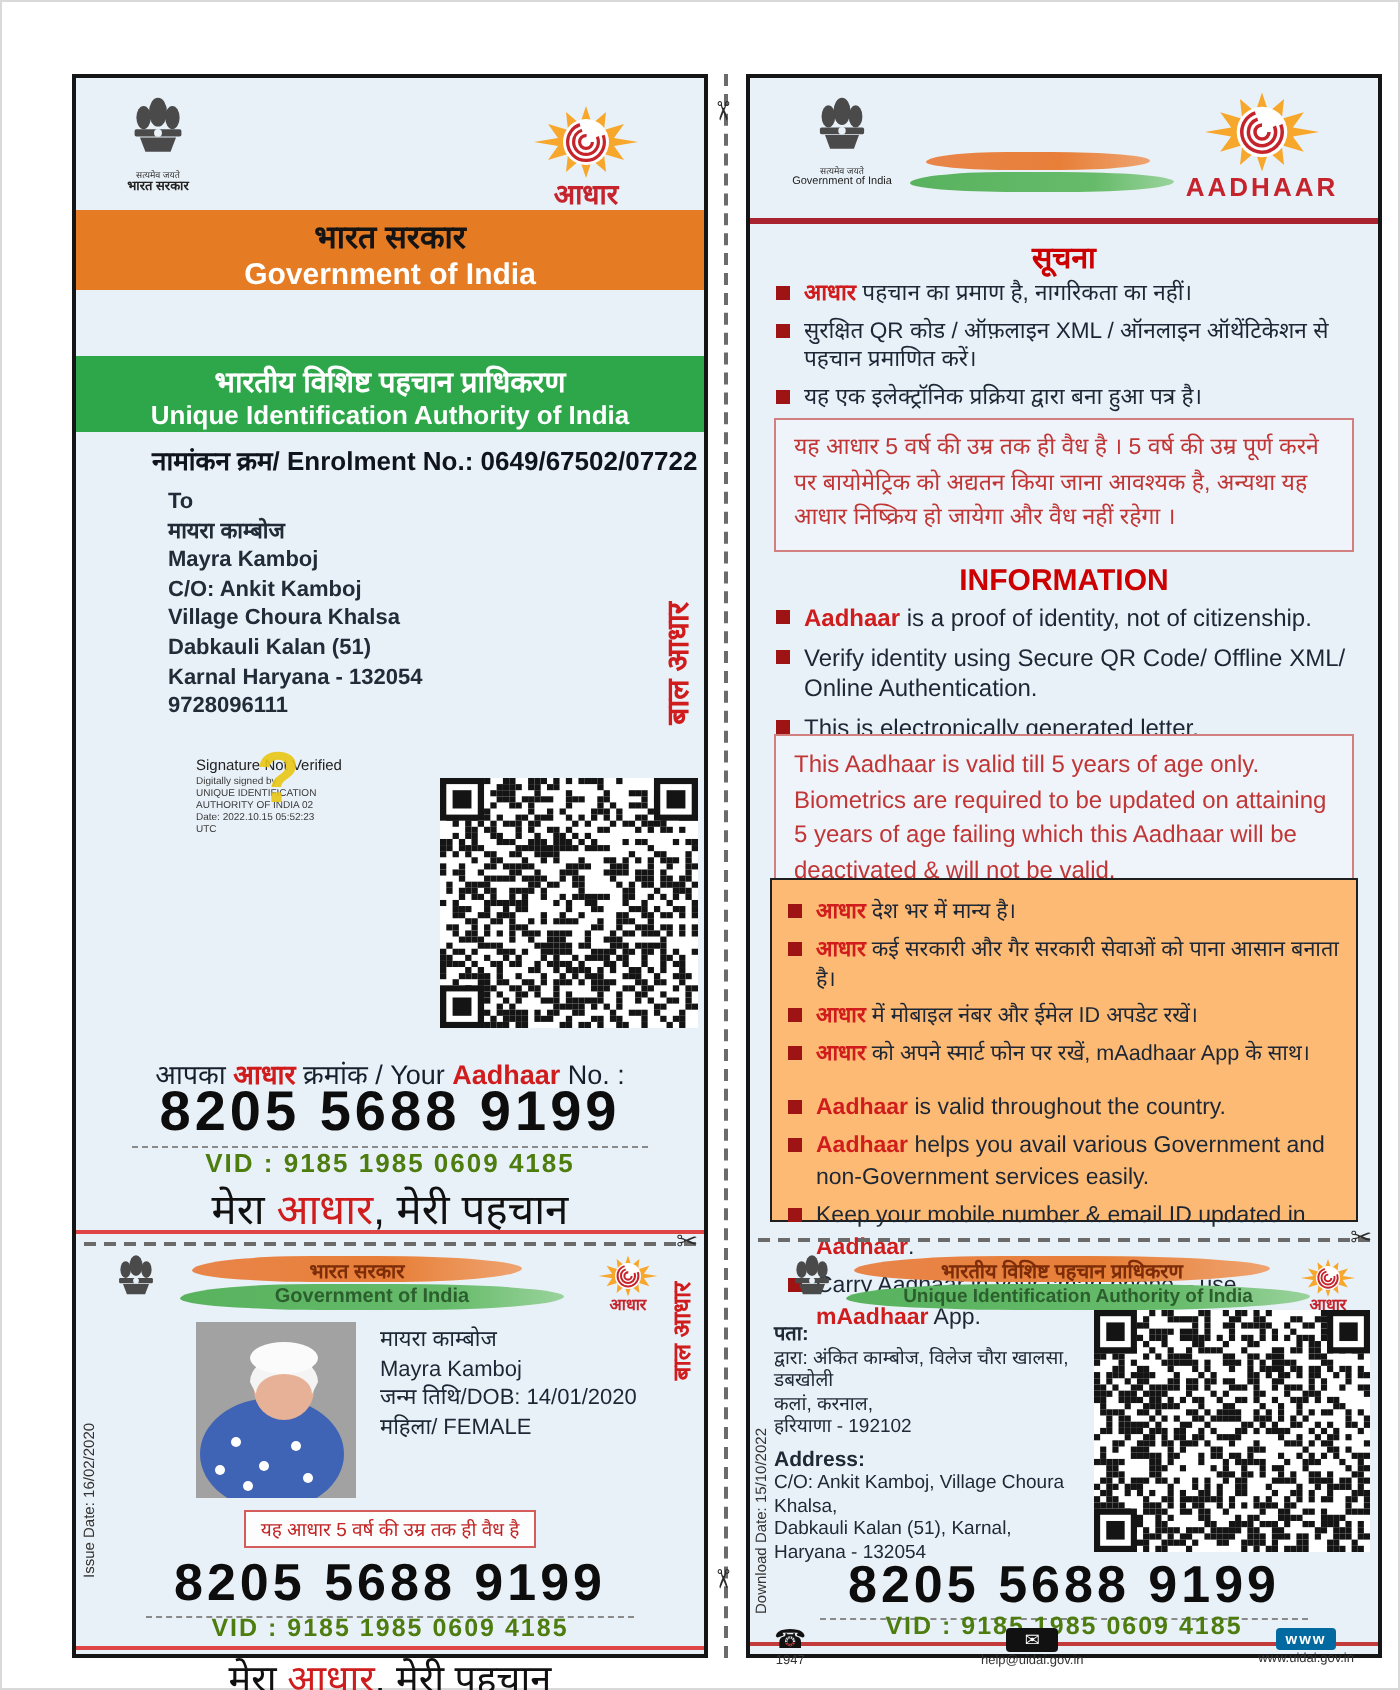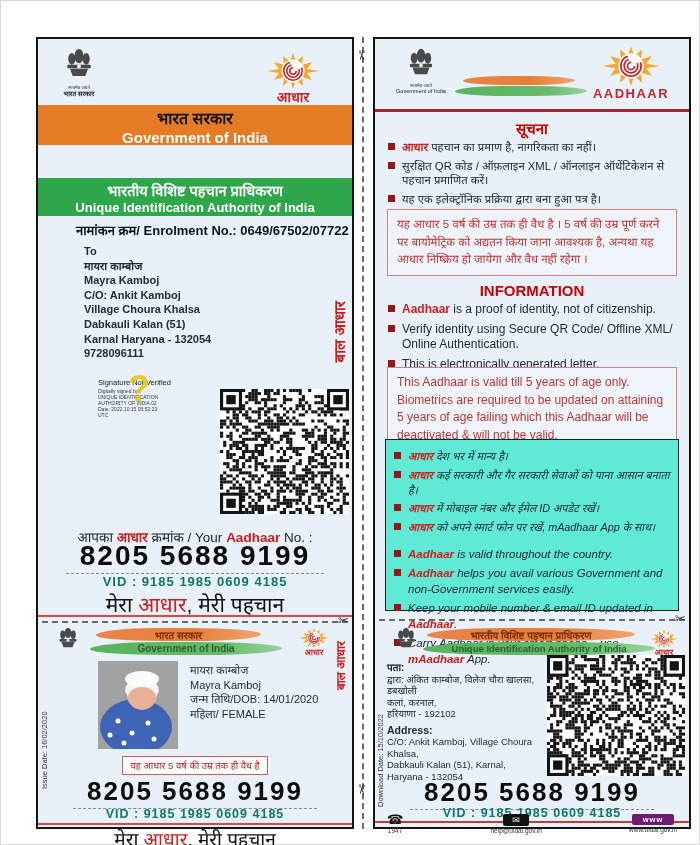--- a/index.html
+++ b/index.html
@@ -43,21 +43,21 @@
   .l-enrol{left:38px;top:182px;font-size:13px;font-weight:bold;color:#10141c;}
   .l-addr{left:46px;top:205px;font-size:11px;line-height:14.6px;color:#222c38;font-weight:bold;}
   .bal-v{color:#d01c1c;font-weight:bold;}
   .sig{left:60px;top:341px;width:120px;font-size:5px;line-height:6px;color:#3a3a3a;}
   .sig .t{font-size:7.5px;color:#222;margin-bottom:2px;}
   .sig .q{position:absolute;left:30px;top:6px;font-size:36px;color:#e8c714;opacity:.9;font-weight:bold;}
   .qr{background:#fff;}
   .lbl-no{top:489px;font-size:13.5px;color:#16202c;}
   .big-no{font-size:28px;font-weight:bold;letter-spacing:2px;color:#0d0d0d;}
   .dotted{border-bottom:1px dashed #8a8a8a;display:inline-block;padding:0 14px 1px 14px;}
-  .vid{font-size:13px;font-weight:bold;letter-spacing:1px;color:#0f766e;}
+  .vid{font-size:13px;font-weight:bold;letter-spacing:1px;color:#4d7c0f;}
   .slogan{font-size:21px;color:#101010;}
   .redline{position:absolute;left:0;right:0;height:2px;background:#e04545;}
 
   
   .brush{position:absolute;display:flex;align-items:center;justify-content:center;
          border-radius:45% 55% 50% 50% / 70% 60% 65% 55%;}
   .brush-o{background:linear-gradient(90deg,#e9854a 0%,#e77f38 60%,#efa471 100%);}
   .brush-g{background:linear-gradient(90deg,#58b25e 0%,#66bb6a 70%,#9ad39c 100%);}
   .brush .t-hi{font-size:10px;font-weight:bold;color:#7c2c08;}
   .brush .t-en{font-size:10px;font-weight:bold;color:#2c5f2e;}
@@ -71,37 +71,37 @@
   
   .r-redline{left:0;right:0;top:70px;height:3px;background:#a8232e;}
   .sec-title{font-size:15px;font-weight:bold;color:#cc0000;}
   .bullets{position:absolute;left:13px;right:10px;}
   .bullet{display:flex;gap:7px;margin:0 0 4px 0;}
   .sq{width:7px;height:7px;background:#9e1414;margin-top:3px;flex:none;}
   .btxt{font-size:11.3px;line-height:14.5px;color:#1c2634;}
   .btxt-en{font-size:12px;line-height:15.5px;}
   .redbox{position:absolute;border:1.5px solid #d27f7f;background:#eef4fa;color:#c13535;
           padding:6px 9px;font-size:11.5px;line-height:17.5px;box-sizing:border-box;}
-  .blackbox{position:absolute;border:1.5px solid #1f1f1f;padding:9px 8px 4px 8px;box-sizing:border-box;background:#5eead4;font-style:italic;}
+  .blackbox{position:absolute;border:1.5px solid #1f1f1f;padding:9px 8px 4px 8px;box-sizing:border-box;background:#fdba74;}
   .blackbox .btxt{font-size:10.8px;line-height:14.8px;}
   .blackbox .btxt-en{font-size:11.5px;line-height:15.5px;}
   .gap8{height:8px;}
 
   
   .bc-addr{left:12px;top:623px;width:162px;font-size:9.5px;line-height:11.5px;color:#202a36;}
   .bc-addr .h{font-weight:bold;font-size:10px;}
   .bc-addr .h2{font-weight:bold;font-size:10.5px;margin-top:5px;}
   .footer{position:absolute;left:2px;right:2px;top:773px;display:flex;justify-content:space-between;
           padding:2px 10px 0 10px;}
   .fitem{text-align:center;}
   .fitem .lbl{font-size:6.5px;color:#333;margin-top:1px;}
   .ph-ic{font-size:13px;line-height:12px;color:#111;}
   .env-ic{width:26px;height:12px;background:#111;border-radius:2px;color:#fff;font-size:9px;
           line-height:12px;text-align:center;margin:0 auto;}
-  .www-ic{width:42px;height:11px;background:#701a75;border-radius:2px;color:#fff;font-size:7.5px;
+  .www-ic{width:30px;height:11px;background:#0369a1;border-radius:2px;color:#fff;font-size:7.5px;
           font-weight:bold;line-height:11px;text-align:center;margin:0 auto;letter-spacing:1px;}
 </style>
 </head>
 <body>
 
 <div class="page">
 
   <div class="cut-v"></div>
   <span class="scis scis-rot" style="left:355px;top:48px;">✂</span>
   <span class="scis scis-rot" style="left:355px;top:782px;">✂</span>

